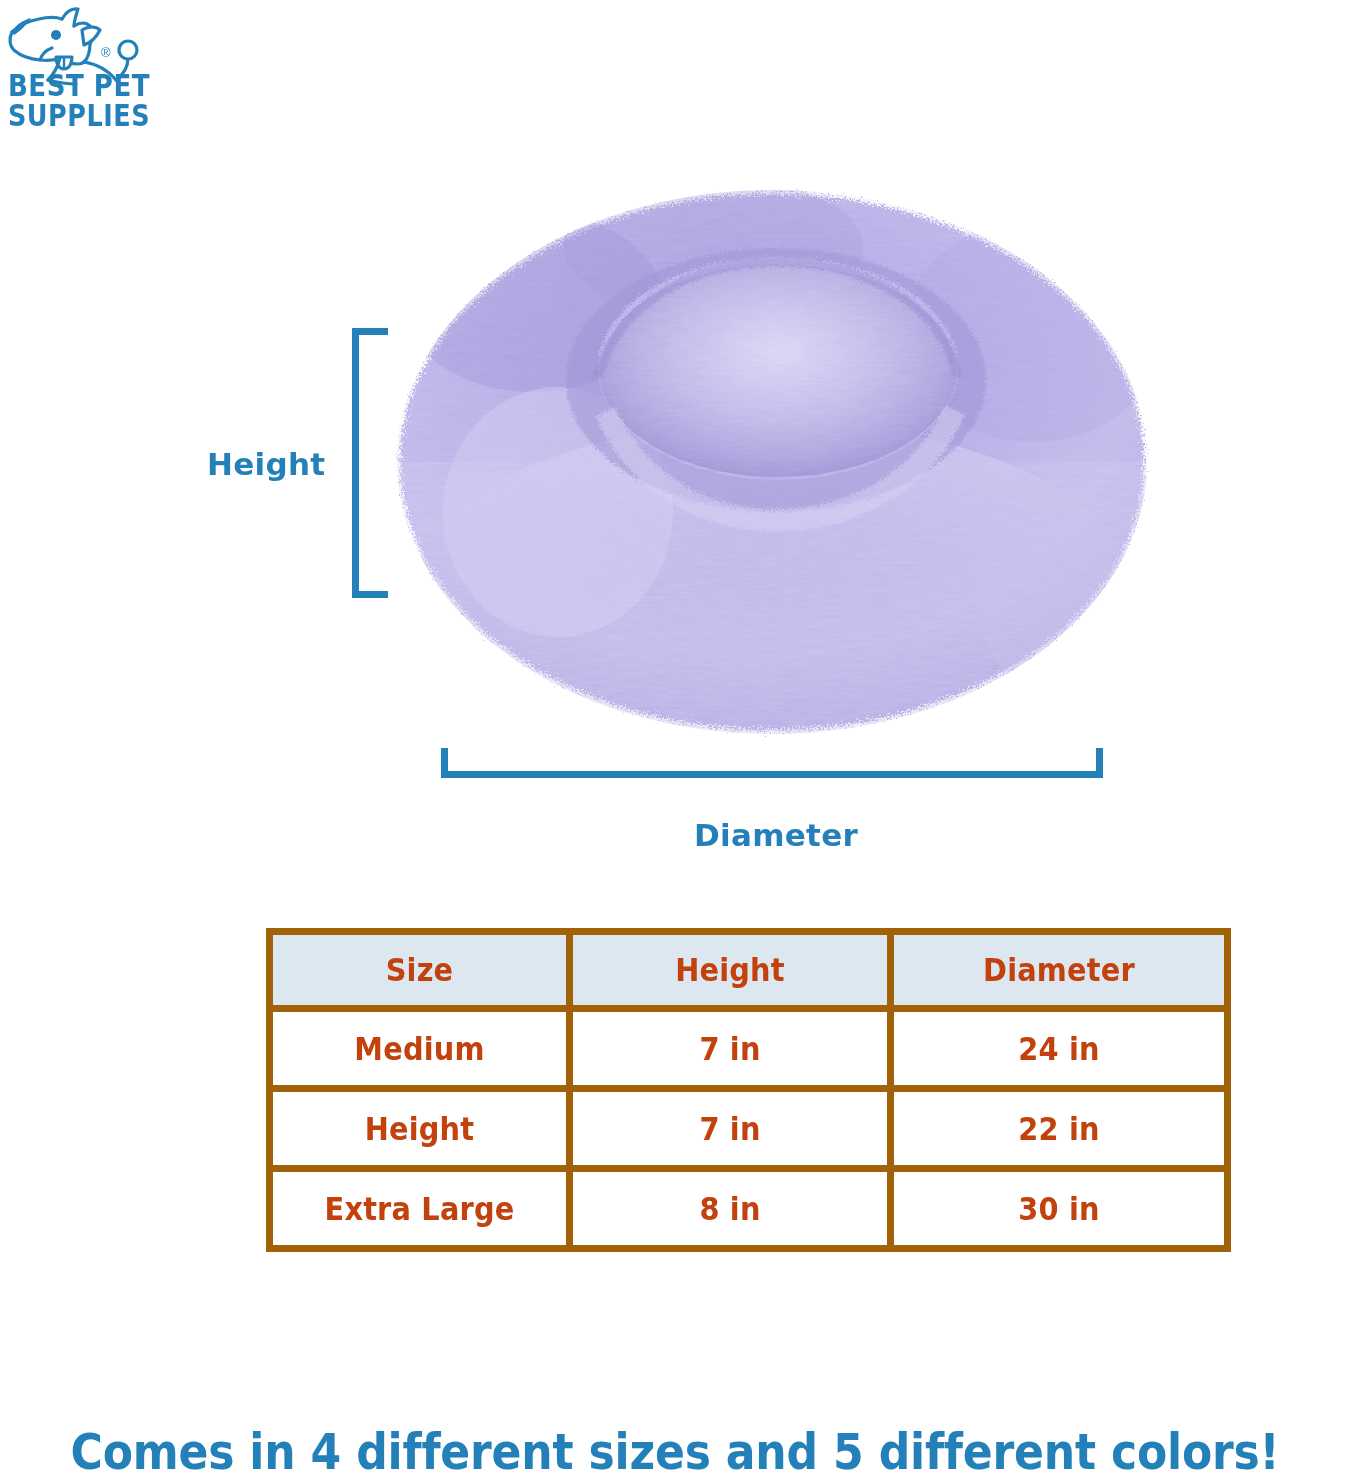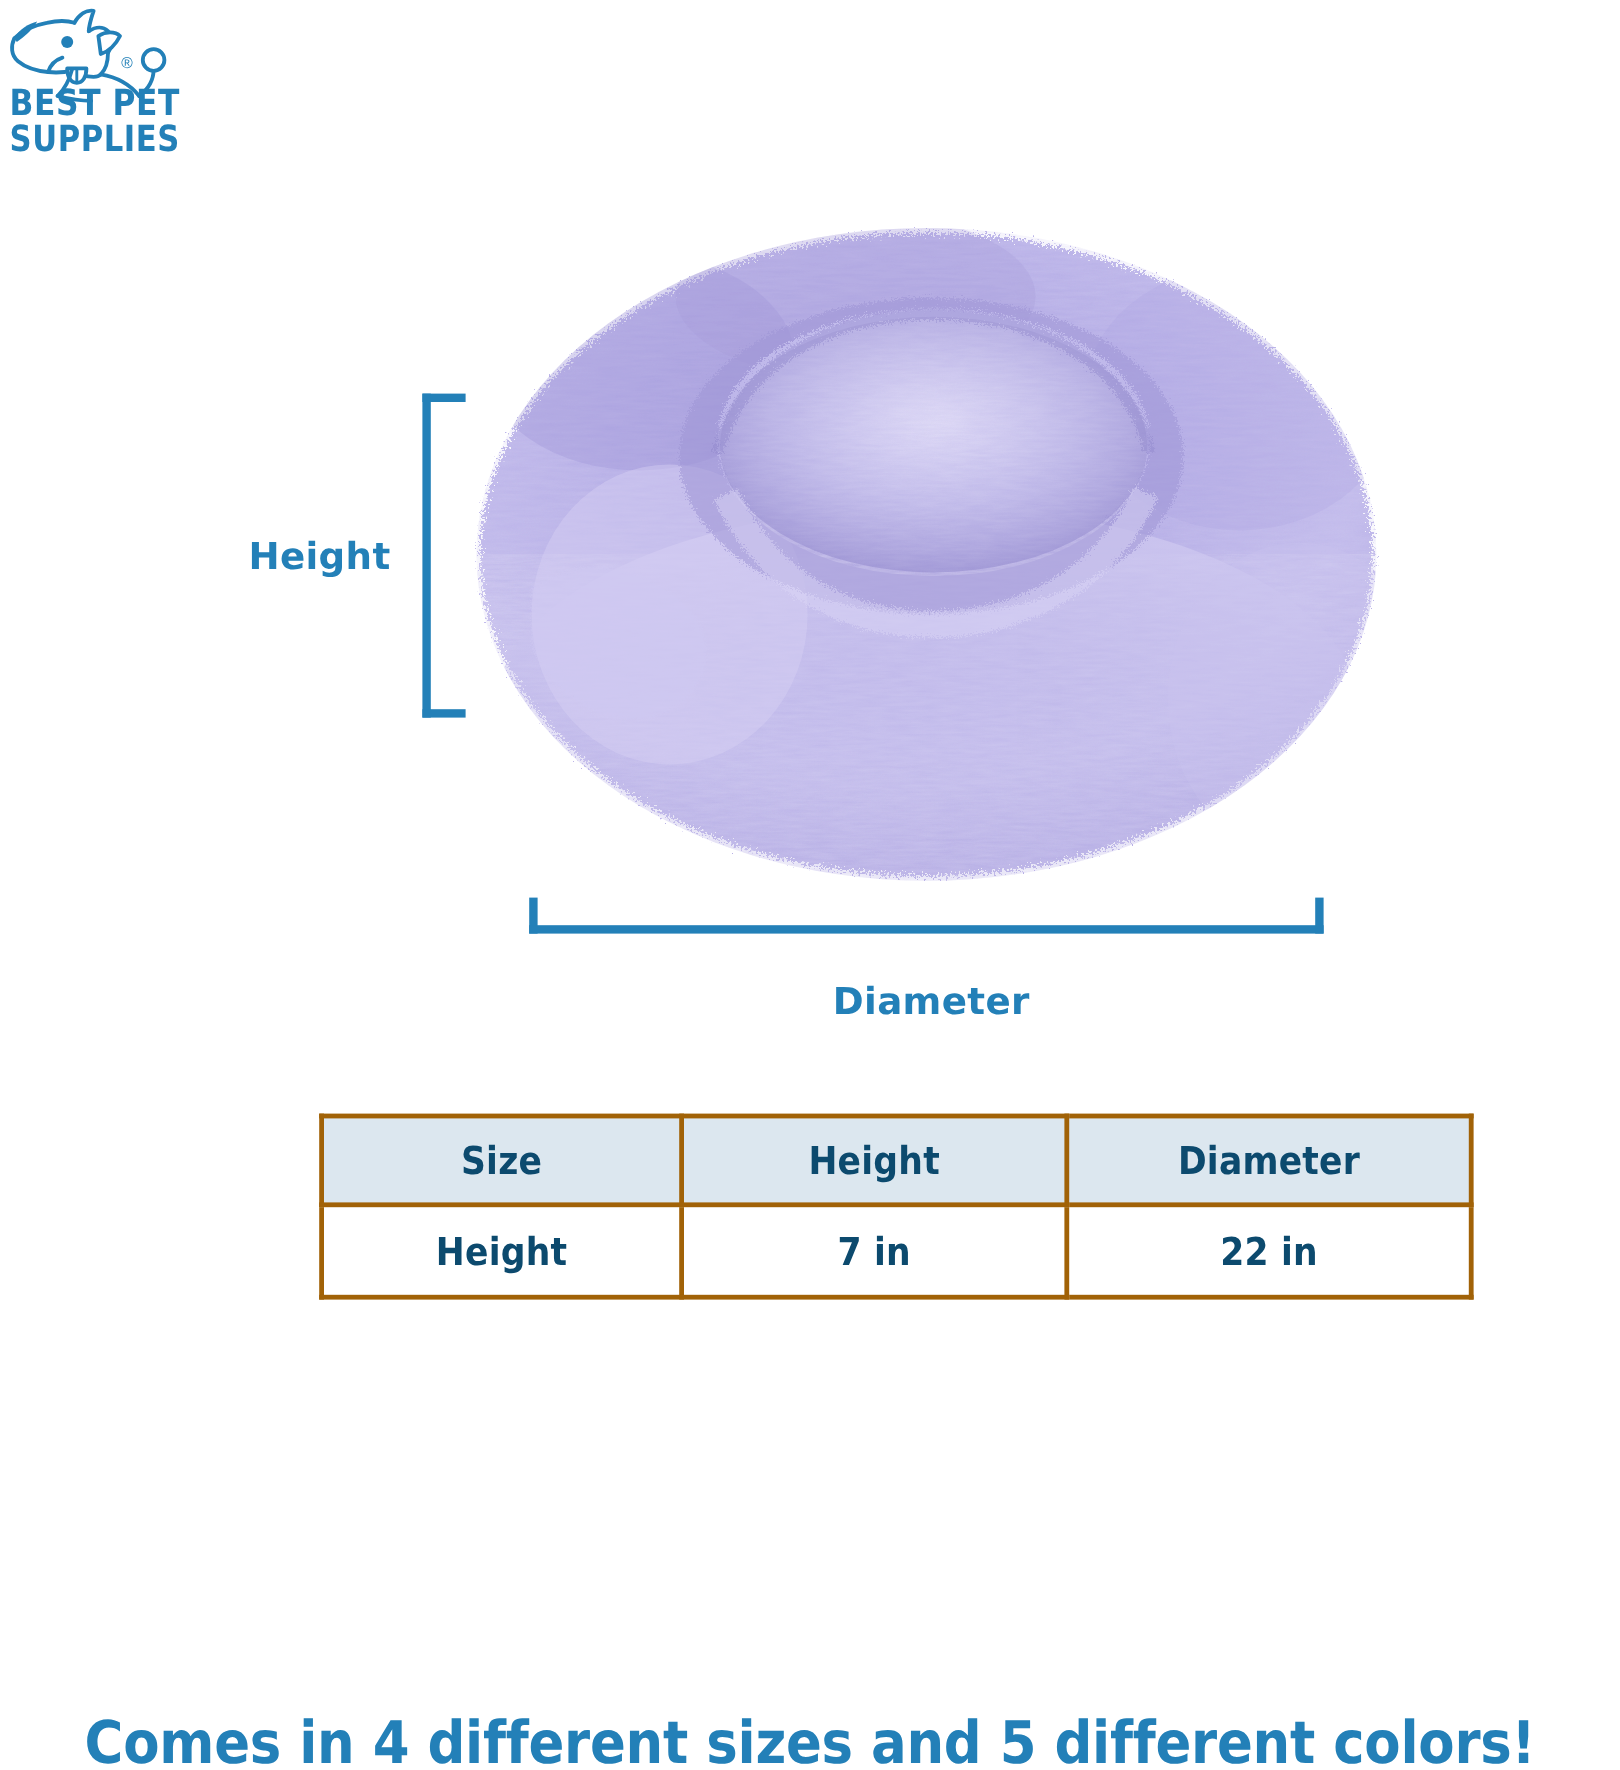--- a/index.html
+++ b/index.html
@@ -96,24 +96,24 @@
   
   #size-table {
     position: absolute;
     left: 266px;
     top: 928px;
     width: 958px;
     border-collapse: collapse;
     table-layout: fixed;
   }
   #size-table td, #size-table th {
-    border: 4px solid #a16207;
+    border: 7px solid #a16207;
     text-align: center;
     vertical-align: middle;
-    color: #0c4a6e;
+    color: #c2410c;
     font-family: "DejaVu Sans Condensed", "Liberation Sans Narrow", "Liberation Sans", sans-serif;
     font-weight: bold;
     font-size: 32px;
     letter-spacing: 0.2px;
     padding: 0;
   }
   #size-table thead th {
     background: #DCE7EF;
     height: 70px;
   }
@@ -300,20 +300,30 @@
   </colgroup>
   <thead>
     <tr>
       <th>Size</th>
       <th>Height</th>
       <th>Diameter</th>
     </tr>
   </thead>
   <tbody>
     <tr>
+      <td>Medium</td>
+      <td>7 in</td>
+      <td>24 in</td>
+    </tr>
+    <tr>
       <td>Height</td>
       <td>7 in</td>
       <td>22 in</td>
     </tr>
+    <tr>
+      <td>Extra Large</td>
+      <td>8 in</td>
+      <td>30 in</td>
+    </tr>
   </tbody>
 </table>
 
 <div id="tagline">Comes in 4 different sizes and 5 different colors!</div>
 
 </body></html>

